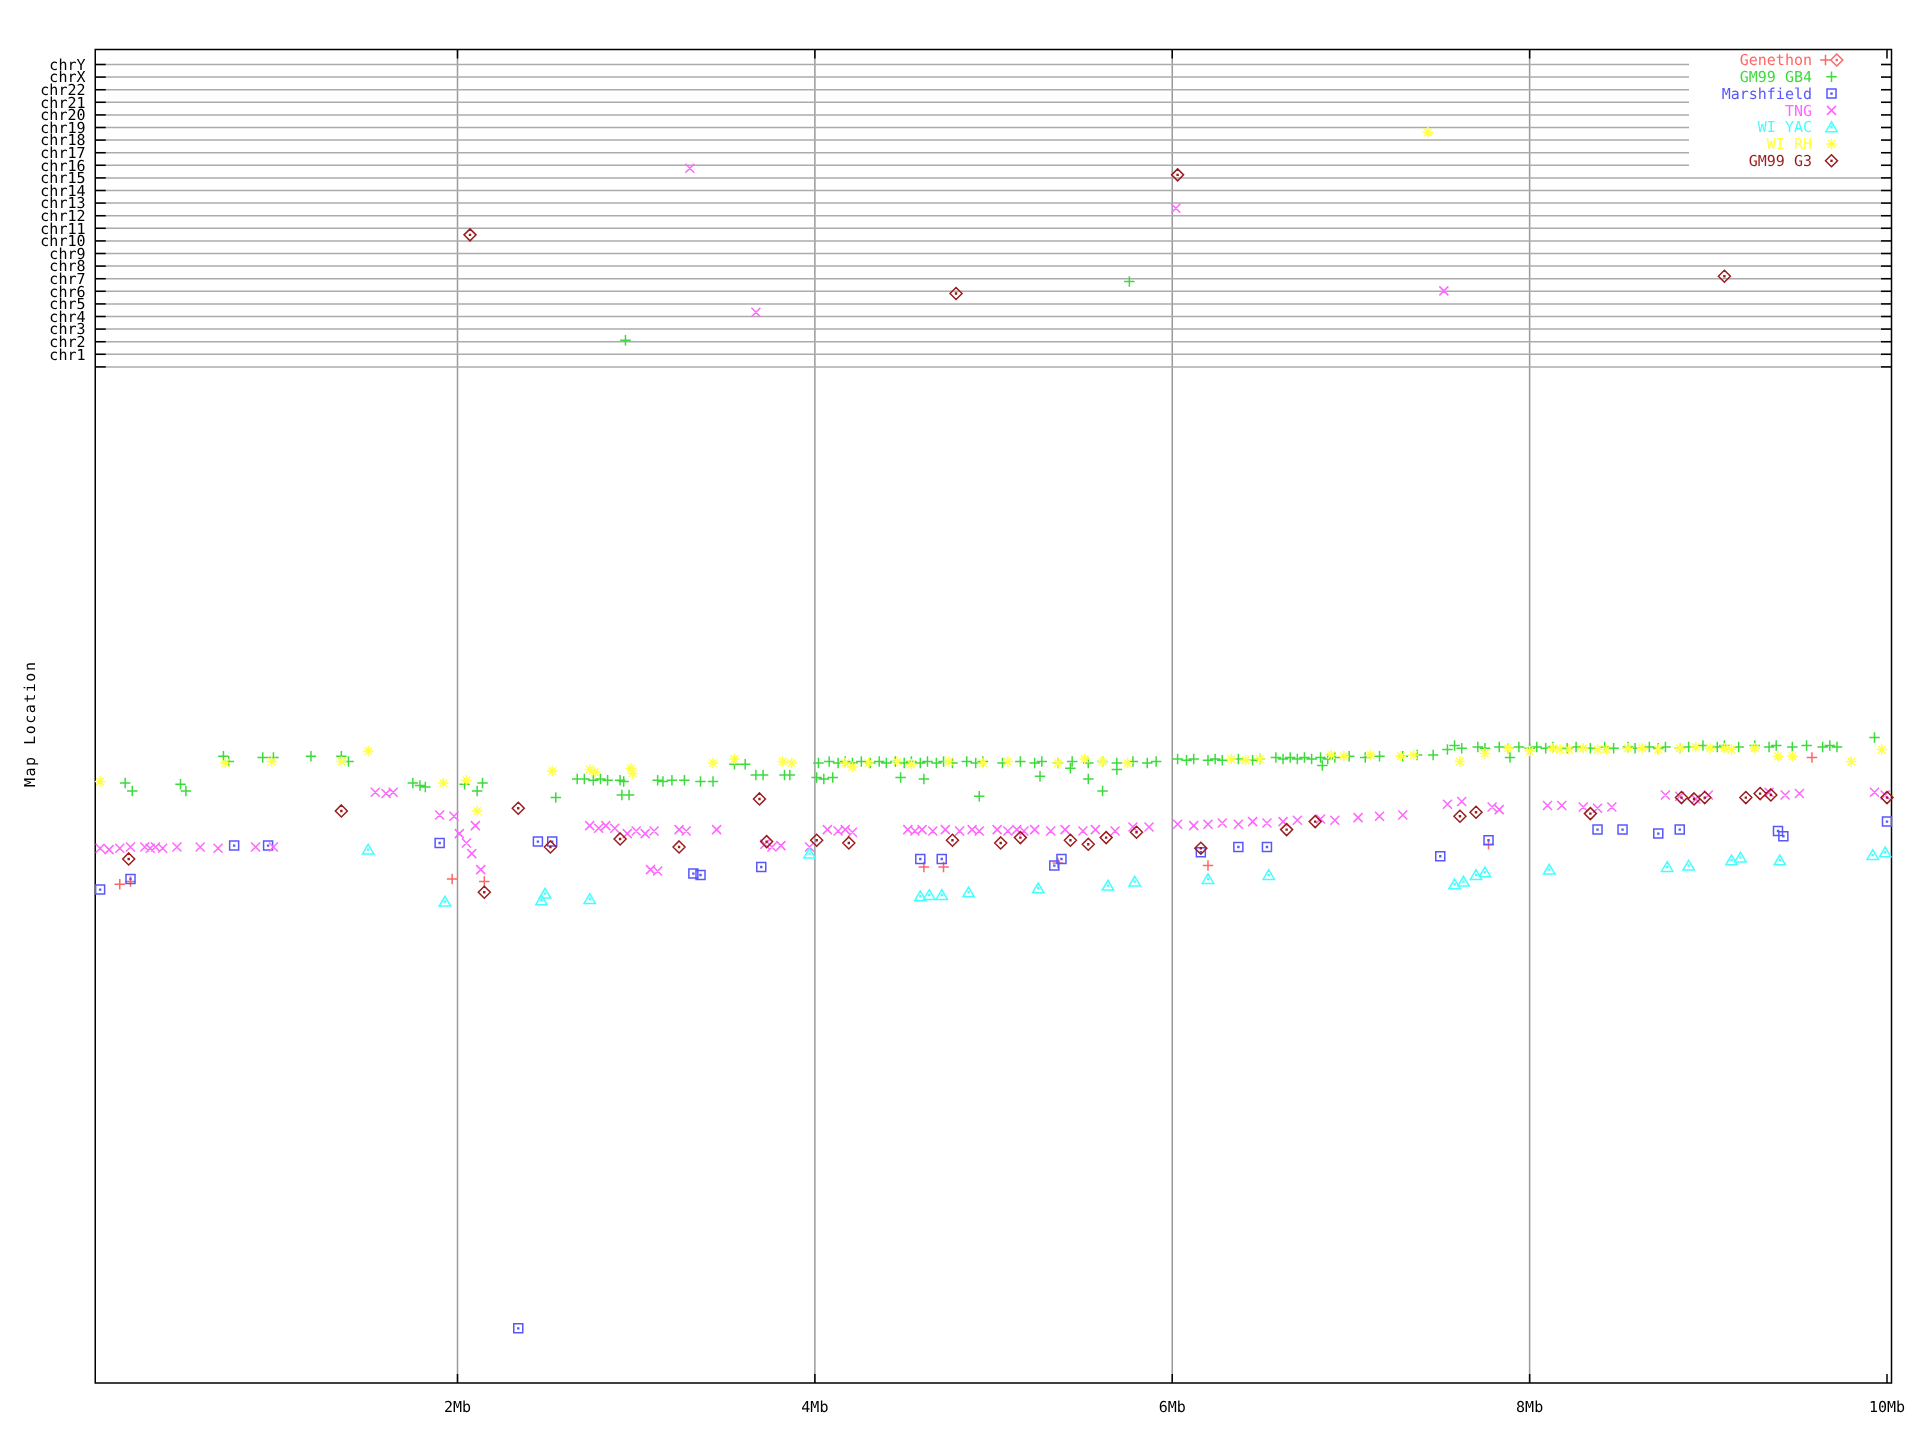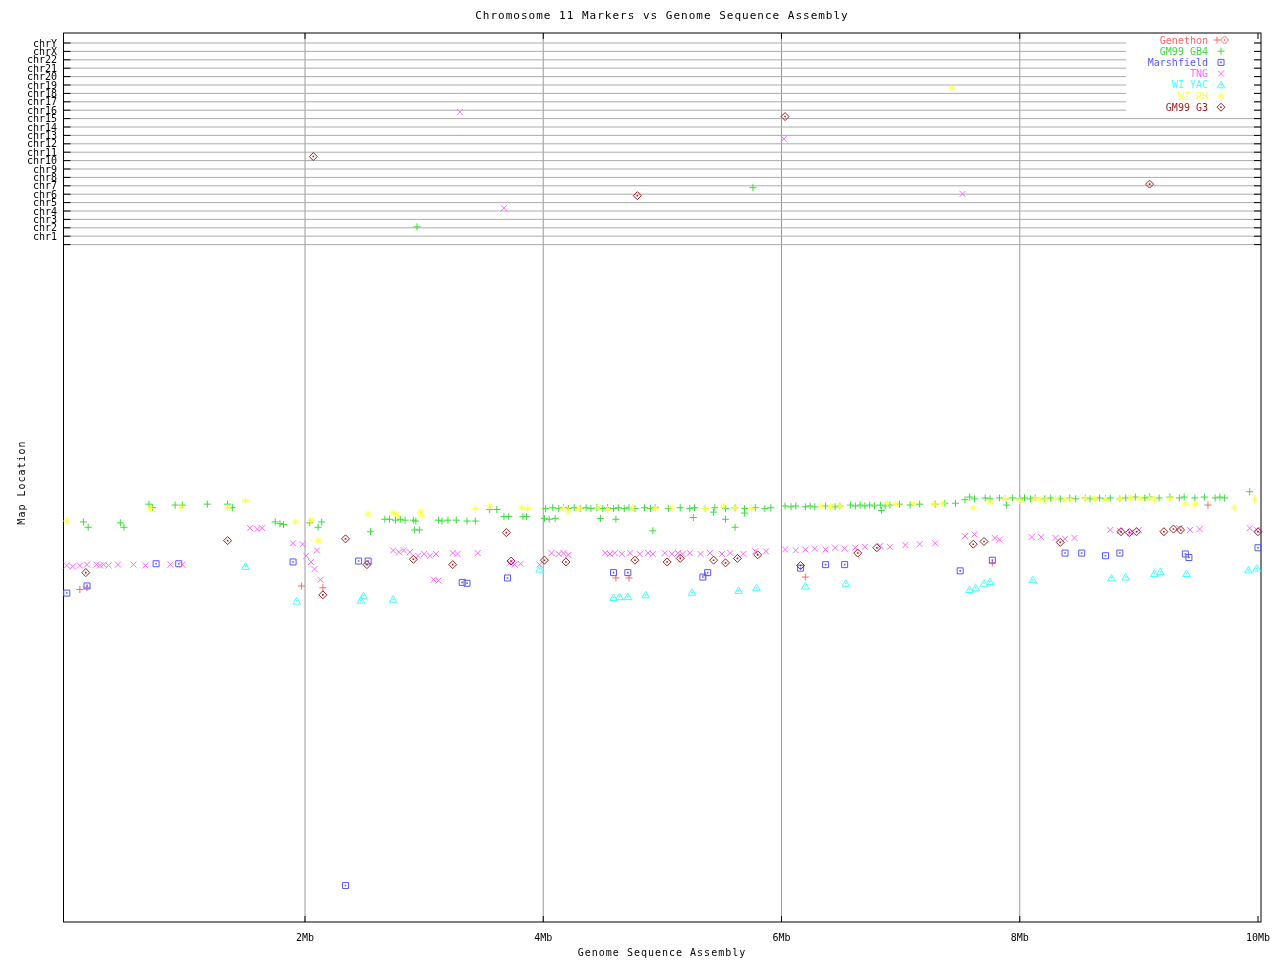--- a/index.html
+++ b/index.html
@@ -10,23 +10,21 @@
   .xlabel{position:absolute;top:947px;left:63px;width:1198px;text-align:center;
           font-size:10px;letter-spacing:1px;}
   .ylabel{position:absolute;top:477px;left:-34px;width:110px;text-align:center;
           font-size:10px;letter-spacing:1px;transform:rotate(-90deg);}
   svg text{font-family:"DejaVu Sans Mono","Liberation Mono",monospace;}
 </style>
 </head>
 <body>
 
 <div id="stage">
-  <div class="title">Chromosome 11 Markers vs Genome Sequence Assembly</div>
   <div class="ylabel">Map Location</div>
-  <div class="xlabel">Genome Sequence Assembly</div>
   <svg id="plot" width="1280" height="960" viewBox="0 0 1280 960">
       <line x1="305" y1="33" x2="305" y2="922" stroke="#9a9a9a" stroke-width="1"></line>
       <line x1="543.25" y1="33" x2="543.25" y2="922" stroke="#9a9a9a" stroke-width="1"></line>
       <line x1="781.5" y1="33" x2="781.5" y2="922" stroke="#9a9a9a" stroke-width="1"></line>
       <line x1="1019.75" y1="33" x2="1019.75" y2="922" stroke="#9a9a9a" stroke-width="1"></line>
       <line x1="63.5" y1="43" x2="1261" y2="43" stroke="#ababab" stroke-width="1"></line>
       <line x1="63.5" y1="43" x2="70.5" y2="43" stroke="#000"></line>
       <line x1="1254" y1="43" x2="1261" y2="43" stroke="#000"></line>
       <line x1="63.5" y1="51.4" x2="1261" y2="51.4" stroke="#ababab" stroke-width="1"></line>
       <line x1="63.5" y1="51.4" x2="70.5" y2="51.4" stroke="#000"></line>

